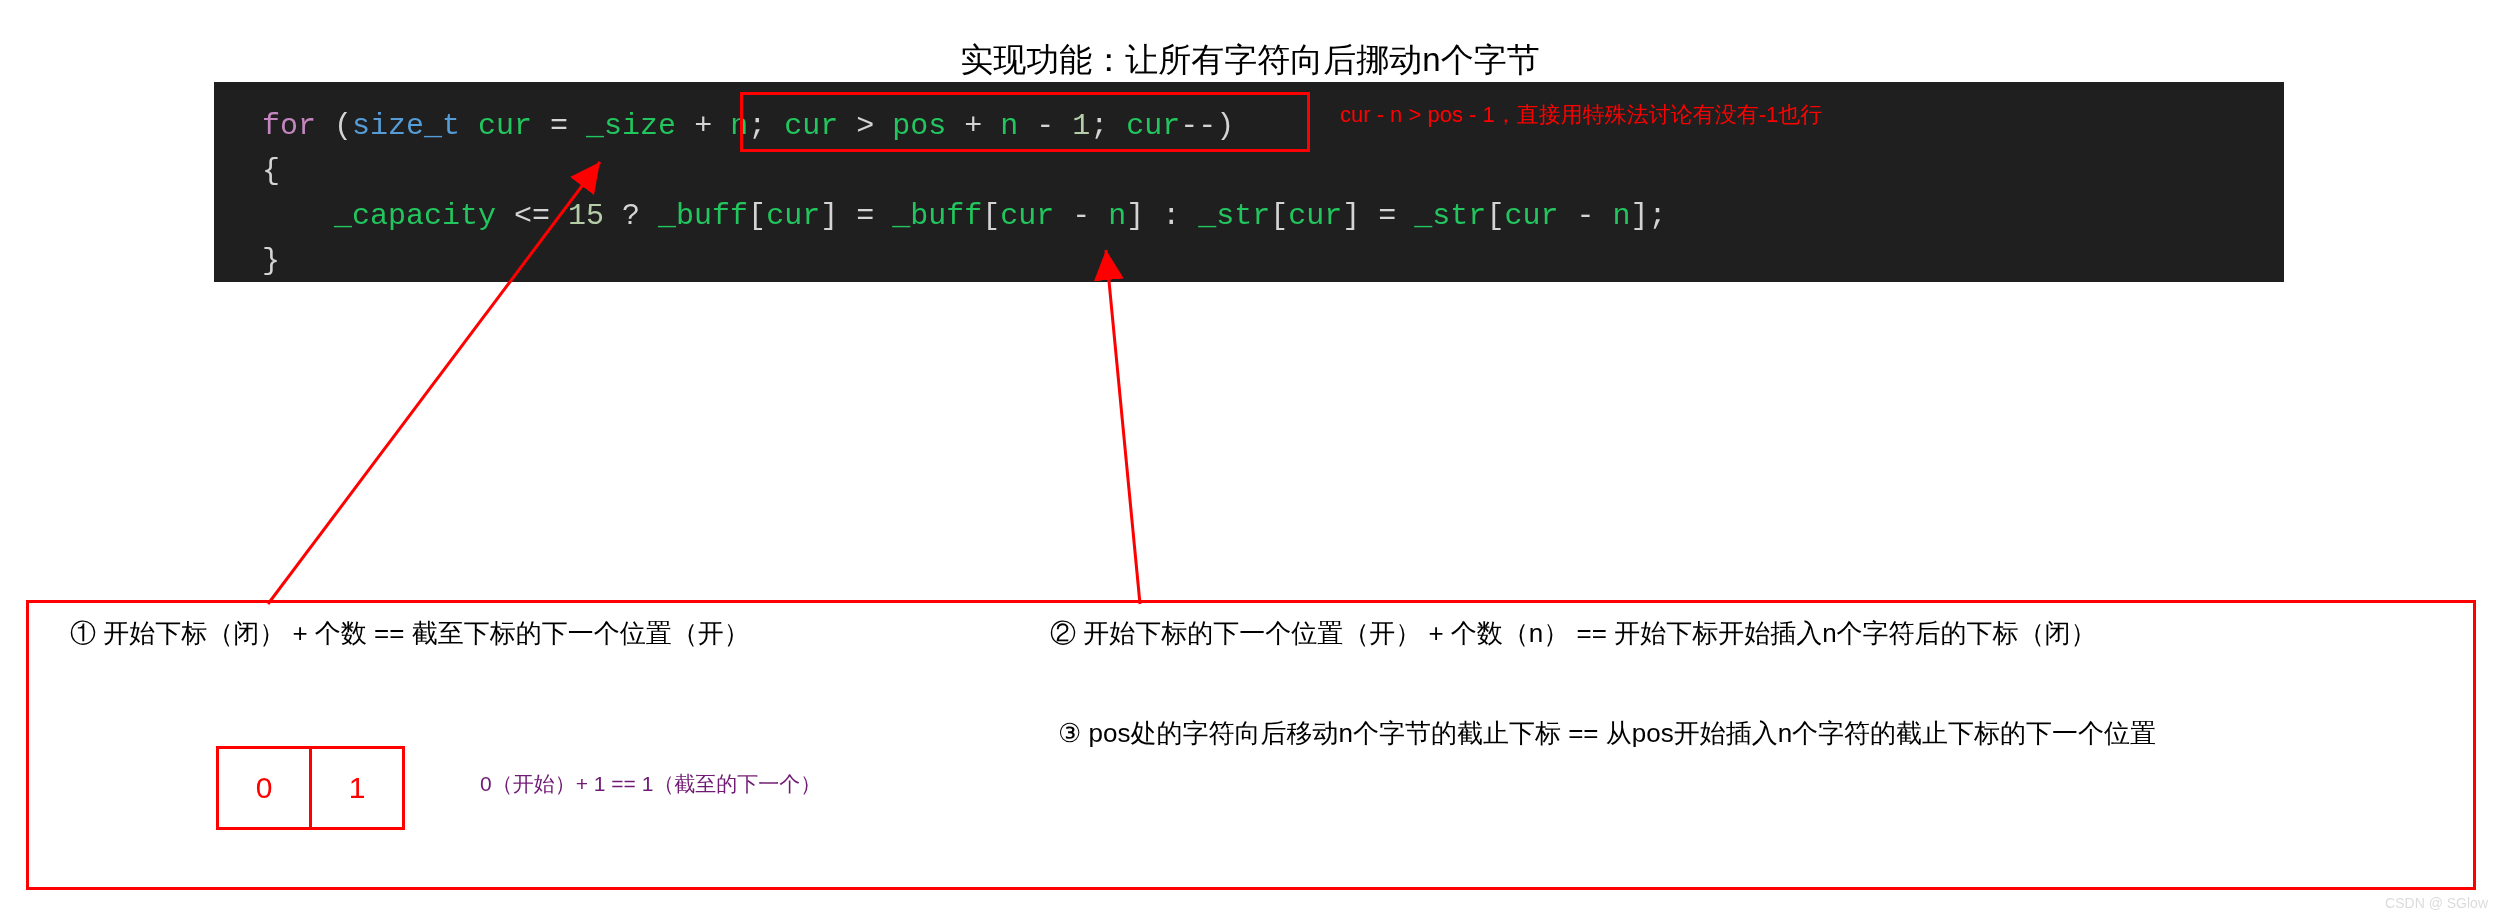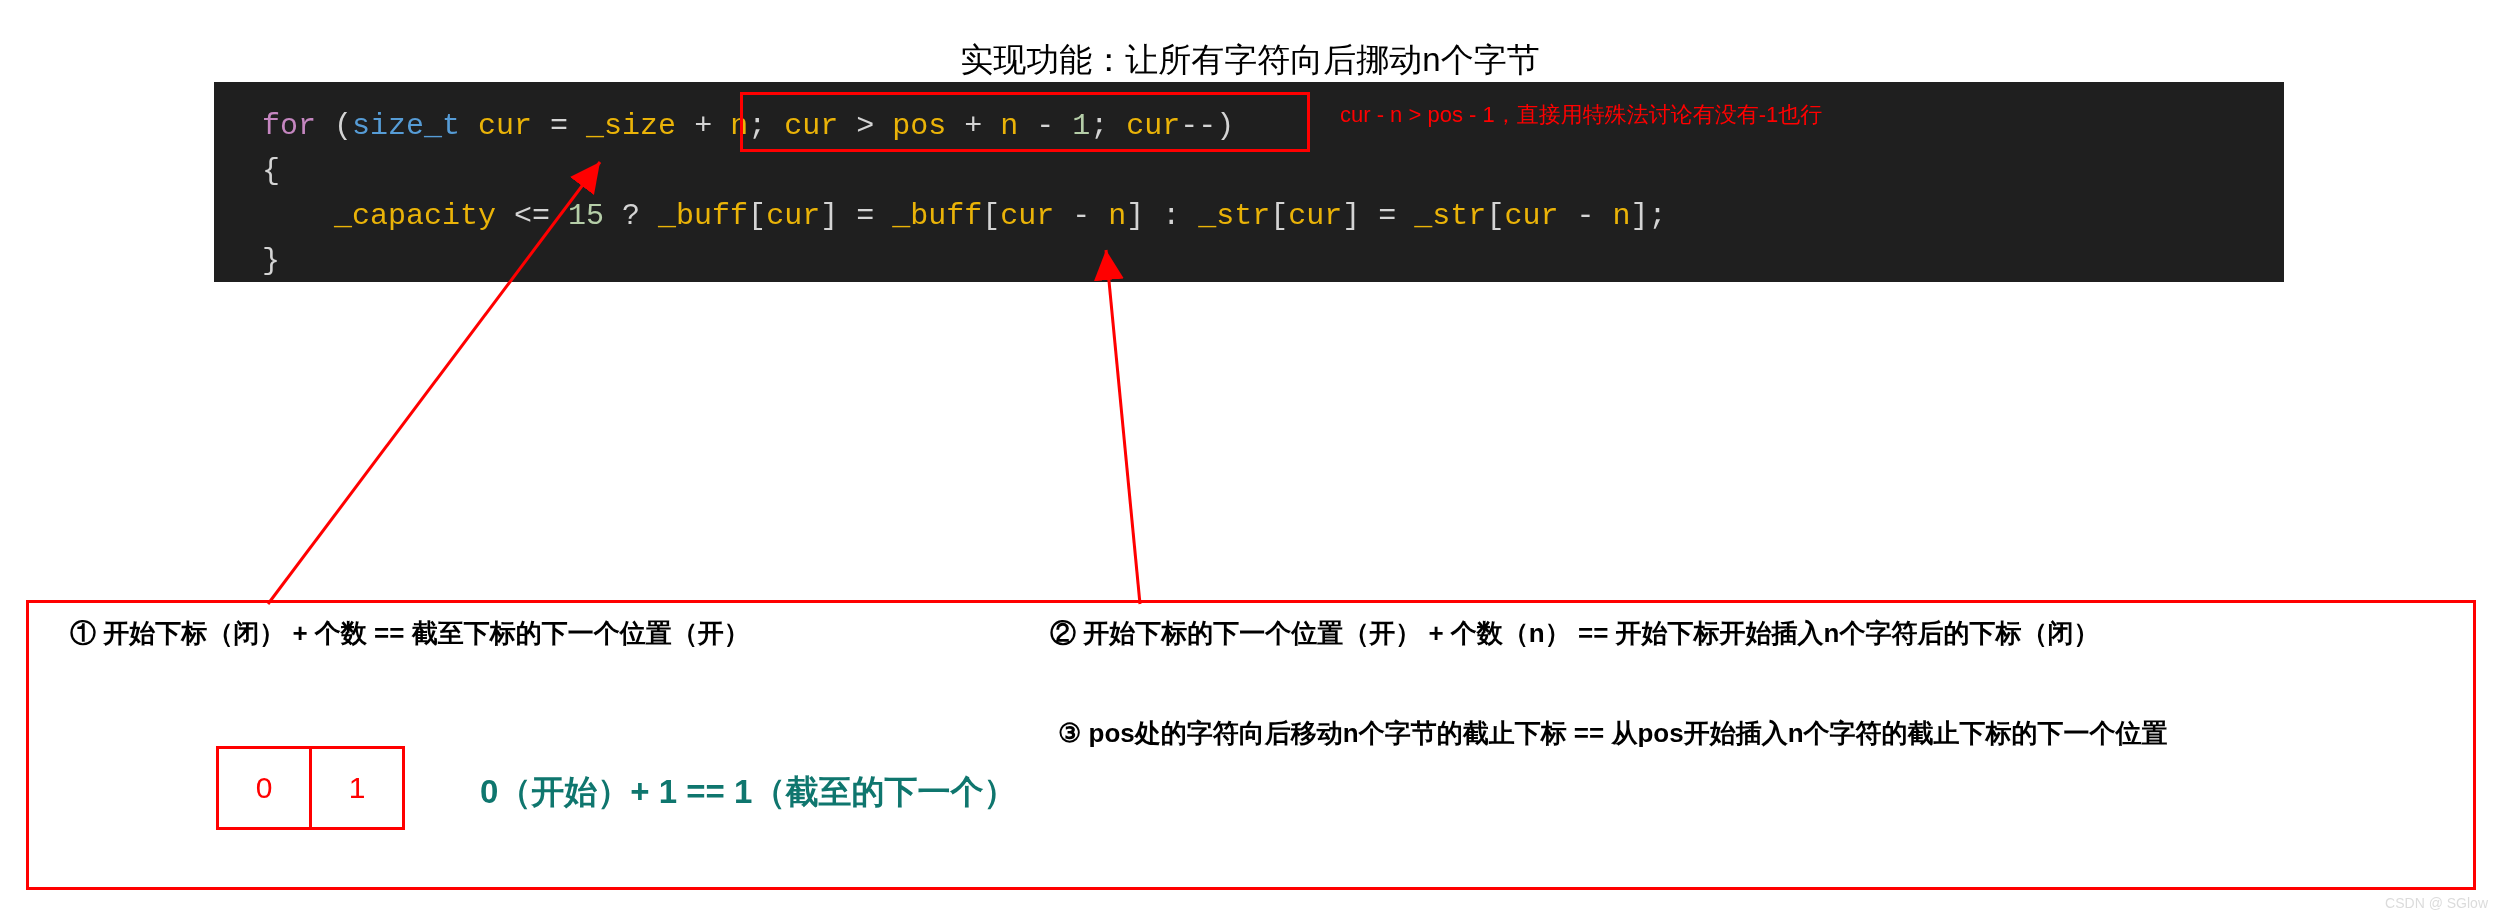--- a/index.html
+++ b/index.html
@@ -30,21 +30,21 @@
     color: #d4d4d4;
     font-family: Consolas, "Courier New", monospace;
     font-size: 30px;
     line-height: 1.5;
     padding: 22px 30px 10px 48px;
     box-sizing: border-box;
     white-space: pre;
   }
   .kw-for   { color: #c586c0; }
   .kw-type  { color: #569cd6; text-align: right; }
-  .ident    { color: #eab308; }
+  .ident    { color: #22c55e; }
   .op       { color: #d4d4d4; }
   .num      { color: #b5cea8; }
   .brace    { color: #d4d4d4; }
 
   .red-rect {
     position: absolute;
     border: 3px solid #ff0000;
     box-sizing: border-box;
   }
   #rect-cond { top: 92px; left: 740px; width: 570px; height: 60px; }
@@ -68,21 +68,20 @@
     left: 26px;
     width: 2450px;
     height: 290px;
     border: 3px solid #ff0000;
     box-sizing: border-box;
   }
   .note-text {
     position: absolute;
     color: #000;
     font-size: 26px;
-    font-weight: bold;
   }
   #note1 { top: 616px; left: 70px; }
   #note2 { top: 616px; left: 1050px; }
   #note3 { top: 716px; left: 1058px; text-align: center; }
 
   #example-row {
     position: absolute;
     top: 746px;
     left: 216px;
     display: flex;
@@ -93,21 +92,21 @@
     border: 3px solid #ff0000;
     box-sizing: border-box;
     display: flex;
     align-items: center;
     justify-content: center;
     font-size: 30px;
     color: #ff0000;
   }
   #example-row .cell + .cell { margin-left: -3px; }
 
-  #example-anno { top: 770px; left: 480px; color: #0f766e; font-size: 33px; }
+  #example-anno { top: 770px; left: 480px; color: #701a75; font-size: 21px; }
 
   #watermark {
     position: absolute;
     right: 12px;
     bottom: 6px;
     color: #bfbfbf;
     font-size: 14px;
     opacity: 0.55;
     font-family: Arial, sans-serif;
   }

